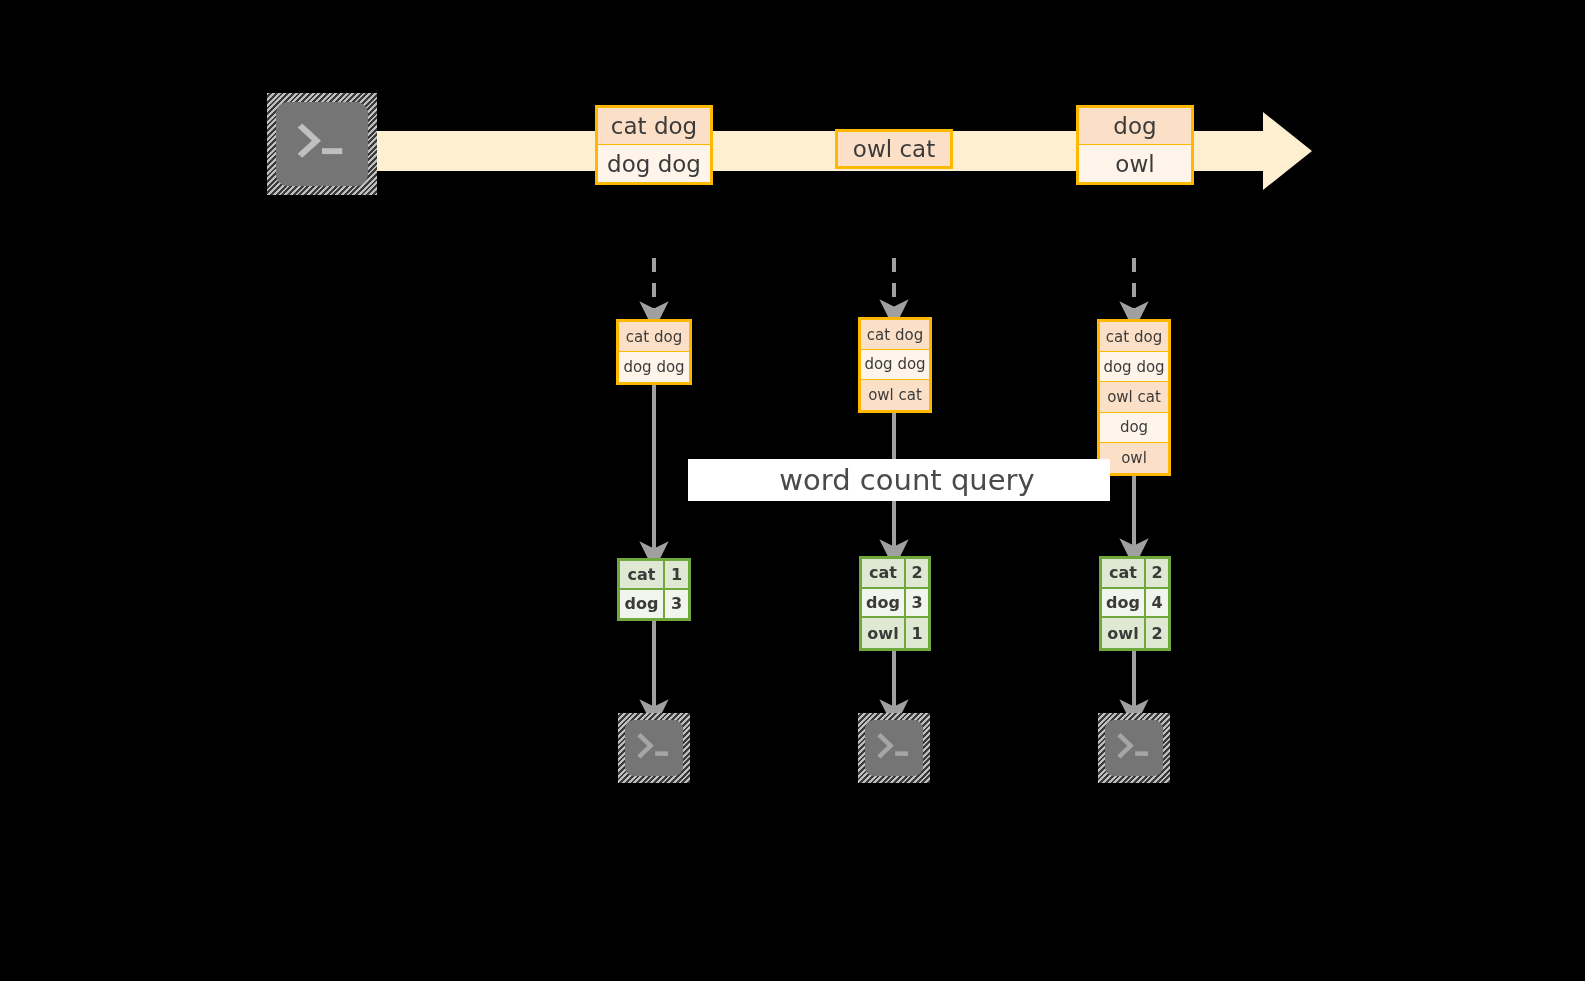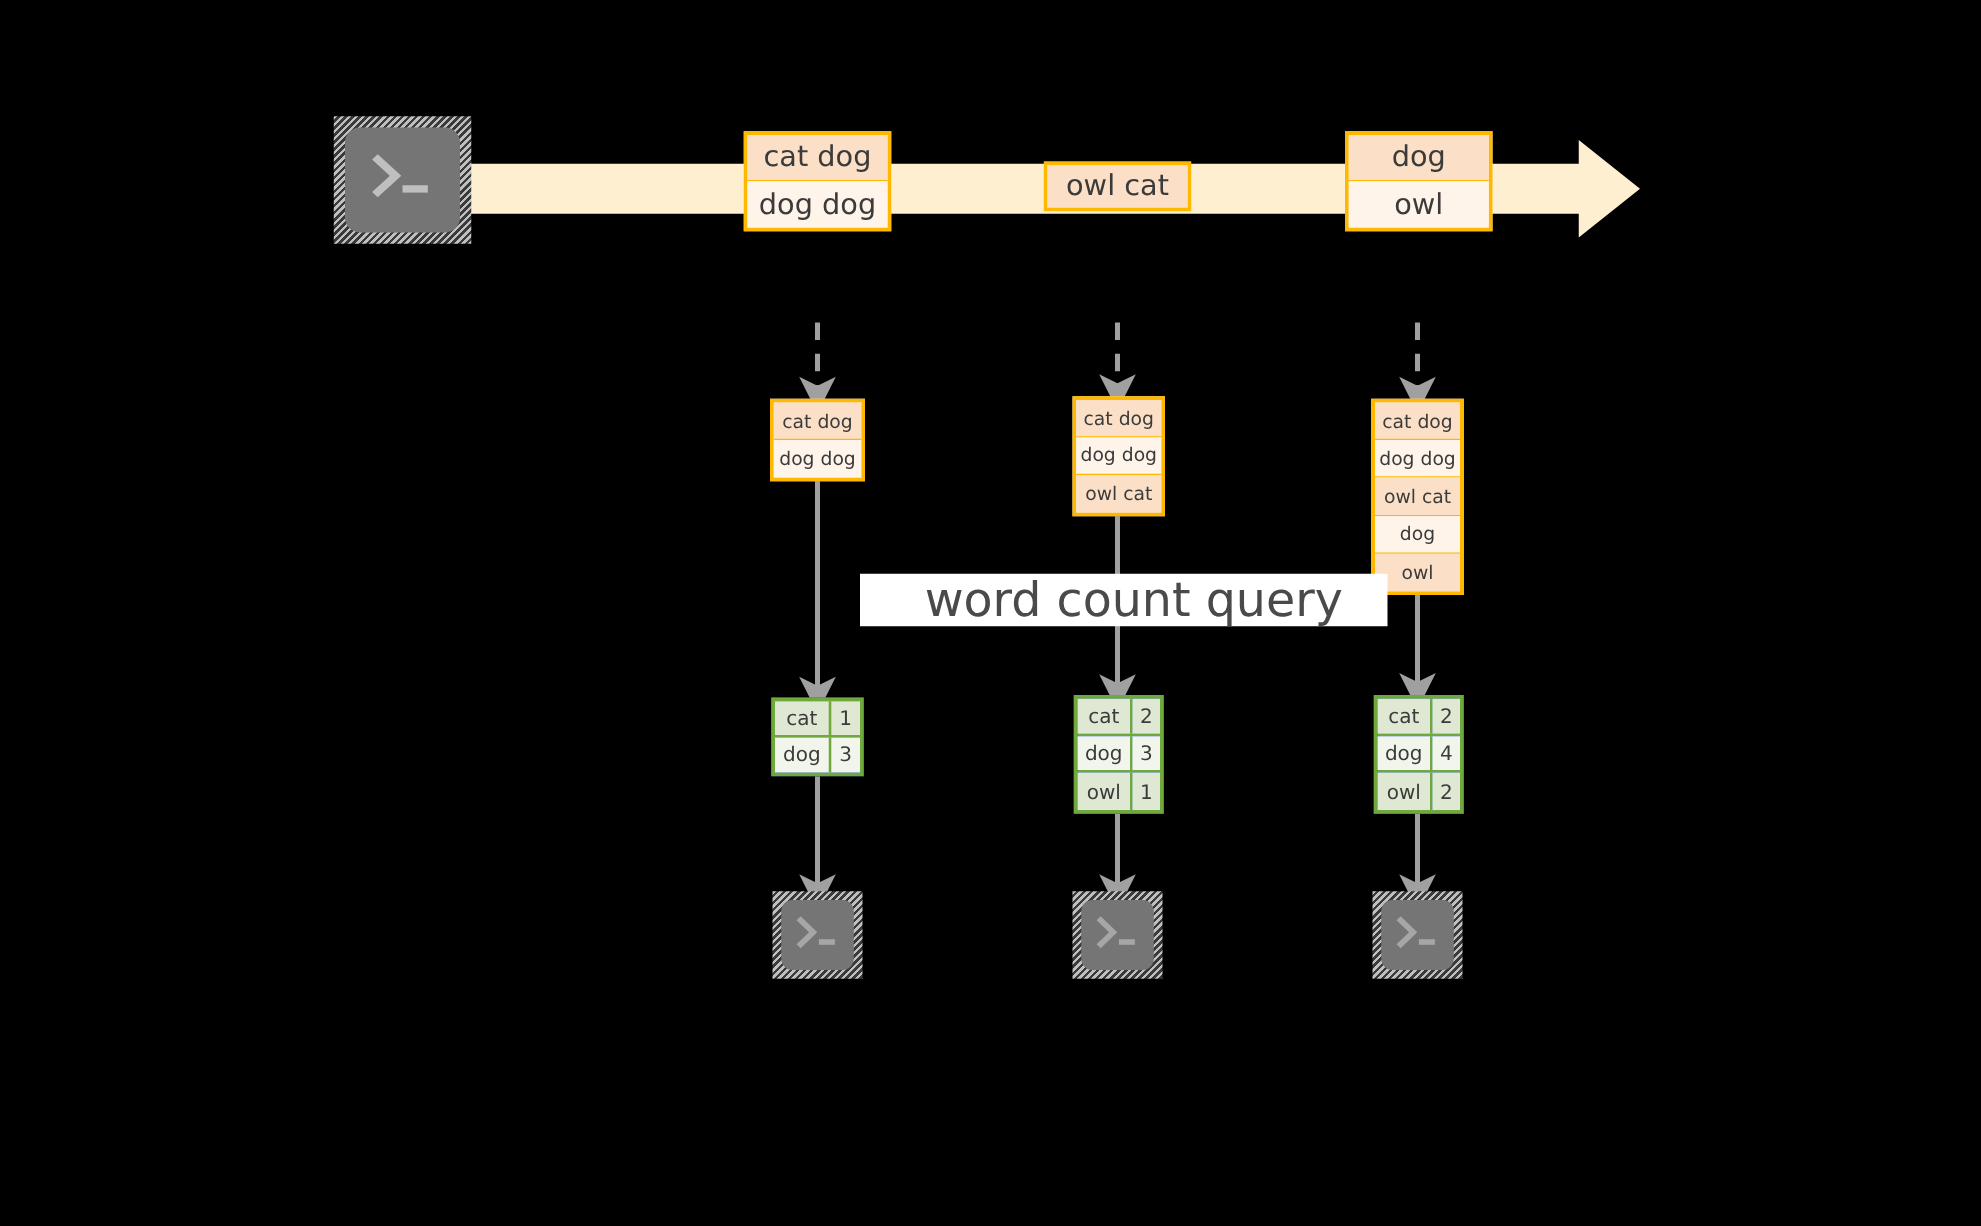--- a/index.html
+++ b/index.html
@@ -47,21 +47,22 @@
     white-space:nowrap;
   }
   .obox .cell:last-child{border-bottom:none;}
   .obox .cell.dark{background:#FBE0C7;}
   .obox .cell.light{background:#FEF4EA;}
 
   
   .gbox{
     position:absolute;box-sizing:border-box;
     border:3px solid #6FA83C;
-    background:#1d4ed8;
+    background:#701a75;
+    font-weight:bold;
   }
   .gbox .grow{
     display:flex;
     box-sizing:border-box;
     border-bottom:2px solid #6FA83C;
   }
   .gbox .grow:last-child{border-bottom:none;}
   .gbox .gk,.gbox .gv{
     box-sizing:border-box;
     display:flex;align-items:center;justify-content:center;
@@ -155,21 +156,21 @@
   </div>
 
   <div class="obox" style="left:1097px;top:319px;width:74px;height:157px;font-size:15px;">
     <div class="cell dark" style="height:20%;">cat dog</div>
     <div class="cell light" style="height:20%;">dog dog</div>
     <div class="cell dark" style="height:20%;">owl cat</div>
     <div class="cell light" style="height:20%;">dog</div>
     <div class="cell dark" style="height:20%;">owl</div>
   </div>
 
-  <div class="banner" style="left:688px;top:459px;width:422px;height:42px;font-size:38px;padding-left:16px;">
+  <div class="banner" style="left:688px;top:459px;width:422px;height:42px;font-size:29px;padding-left:16px;">
     <span>word count query</span>
   </div>
 
   <div class="gbox" style="left:617px;top:558px;width:74px;height:63px;font-size:16px;">
     <div class="grow dark" style="height:50%;">
       <div class="gk" style="width:45px;">cat</div>
       <div class="gv" style="flex:1;">1</div>
     </div>
     <div class="grow light" style="height:50%;">
       <div class="gk" style="width:45px;">dog</div>

